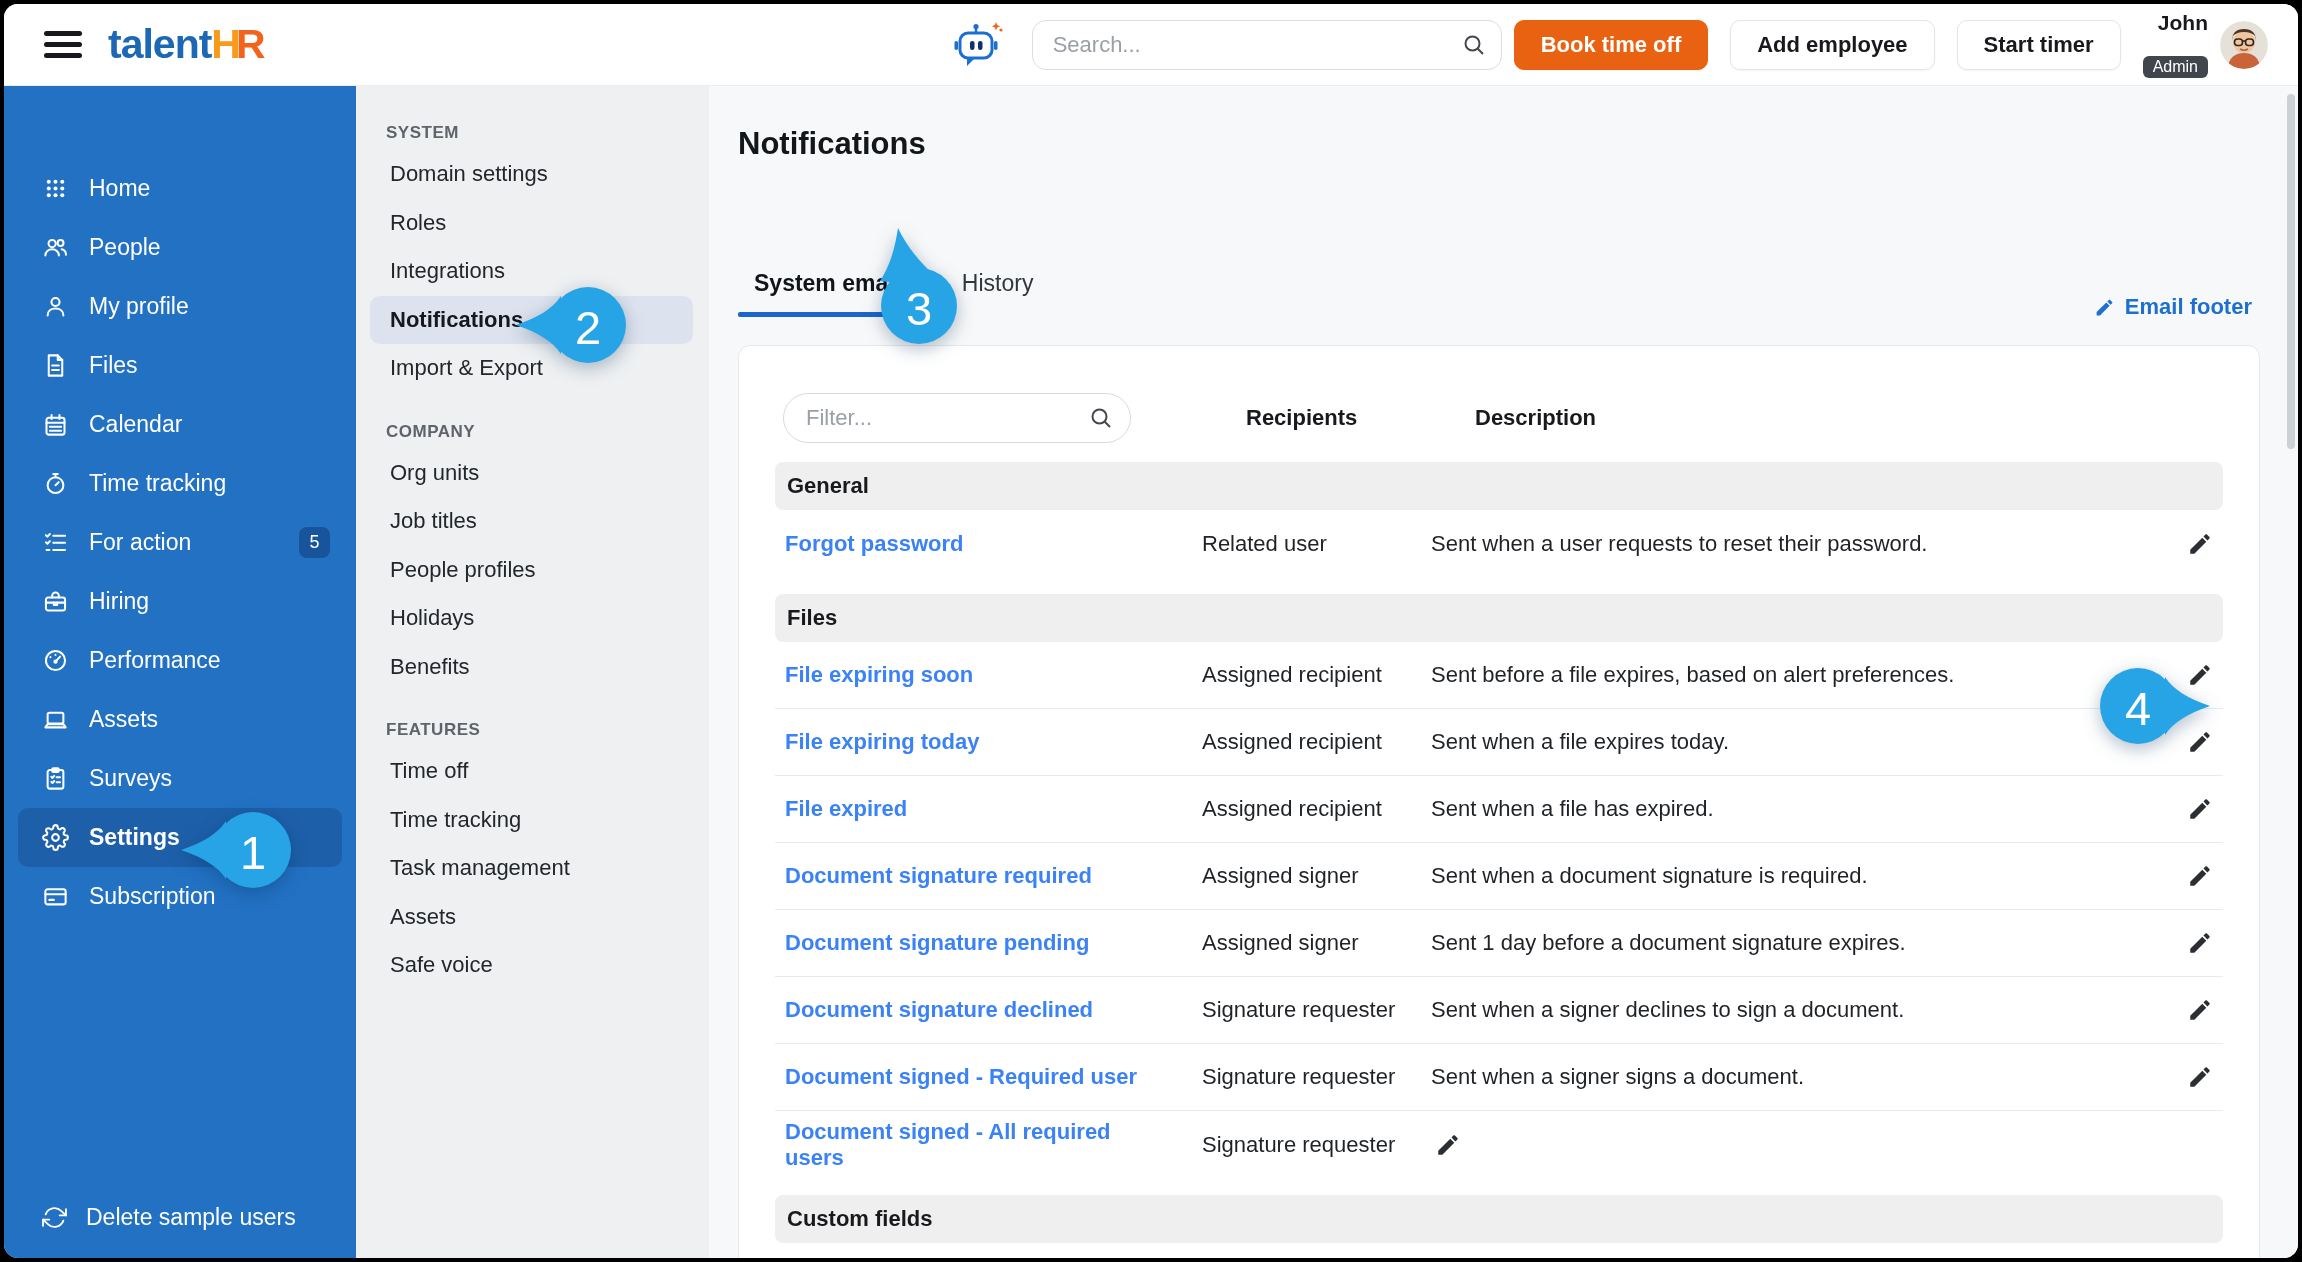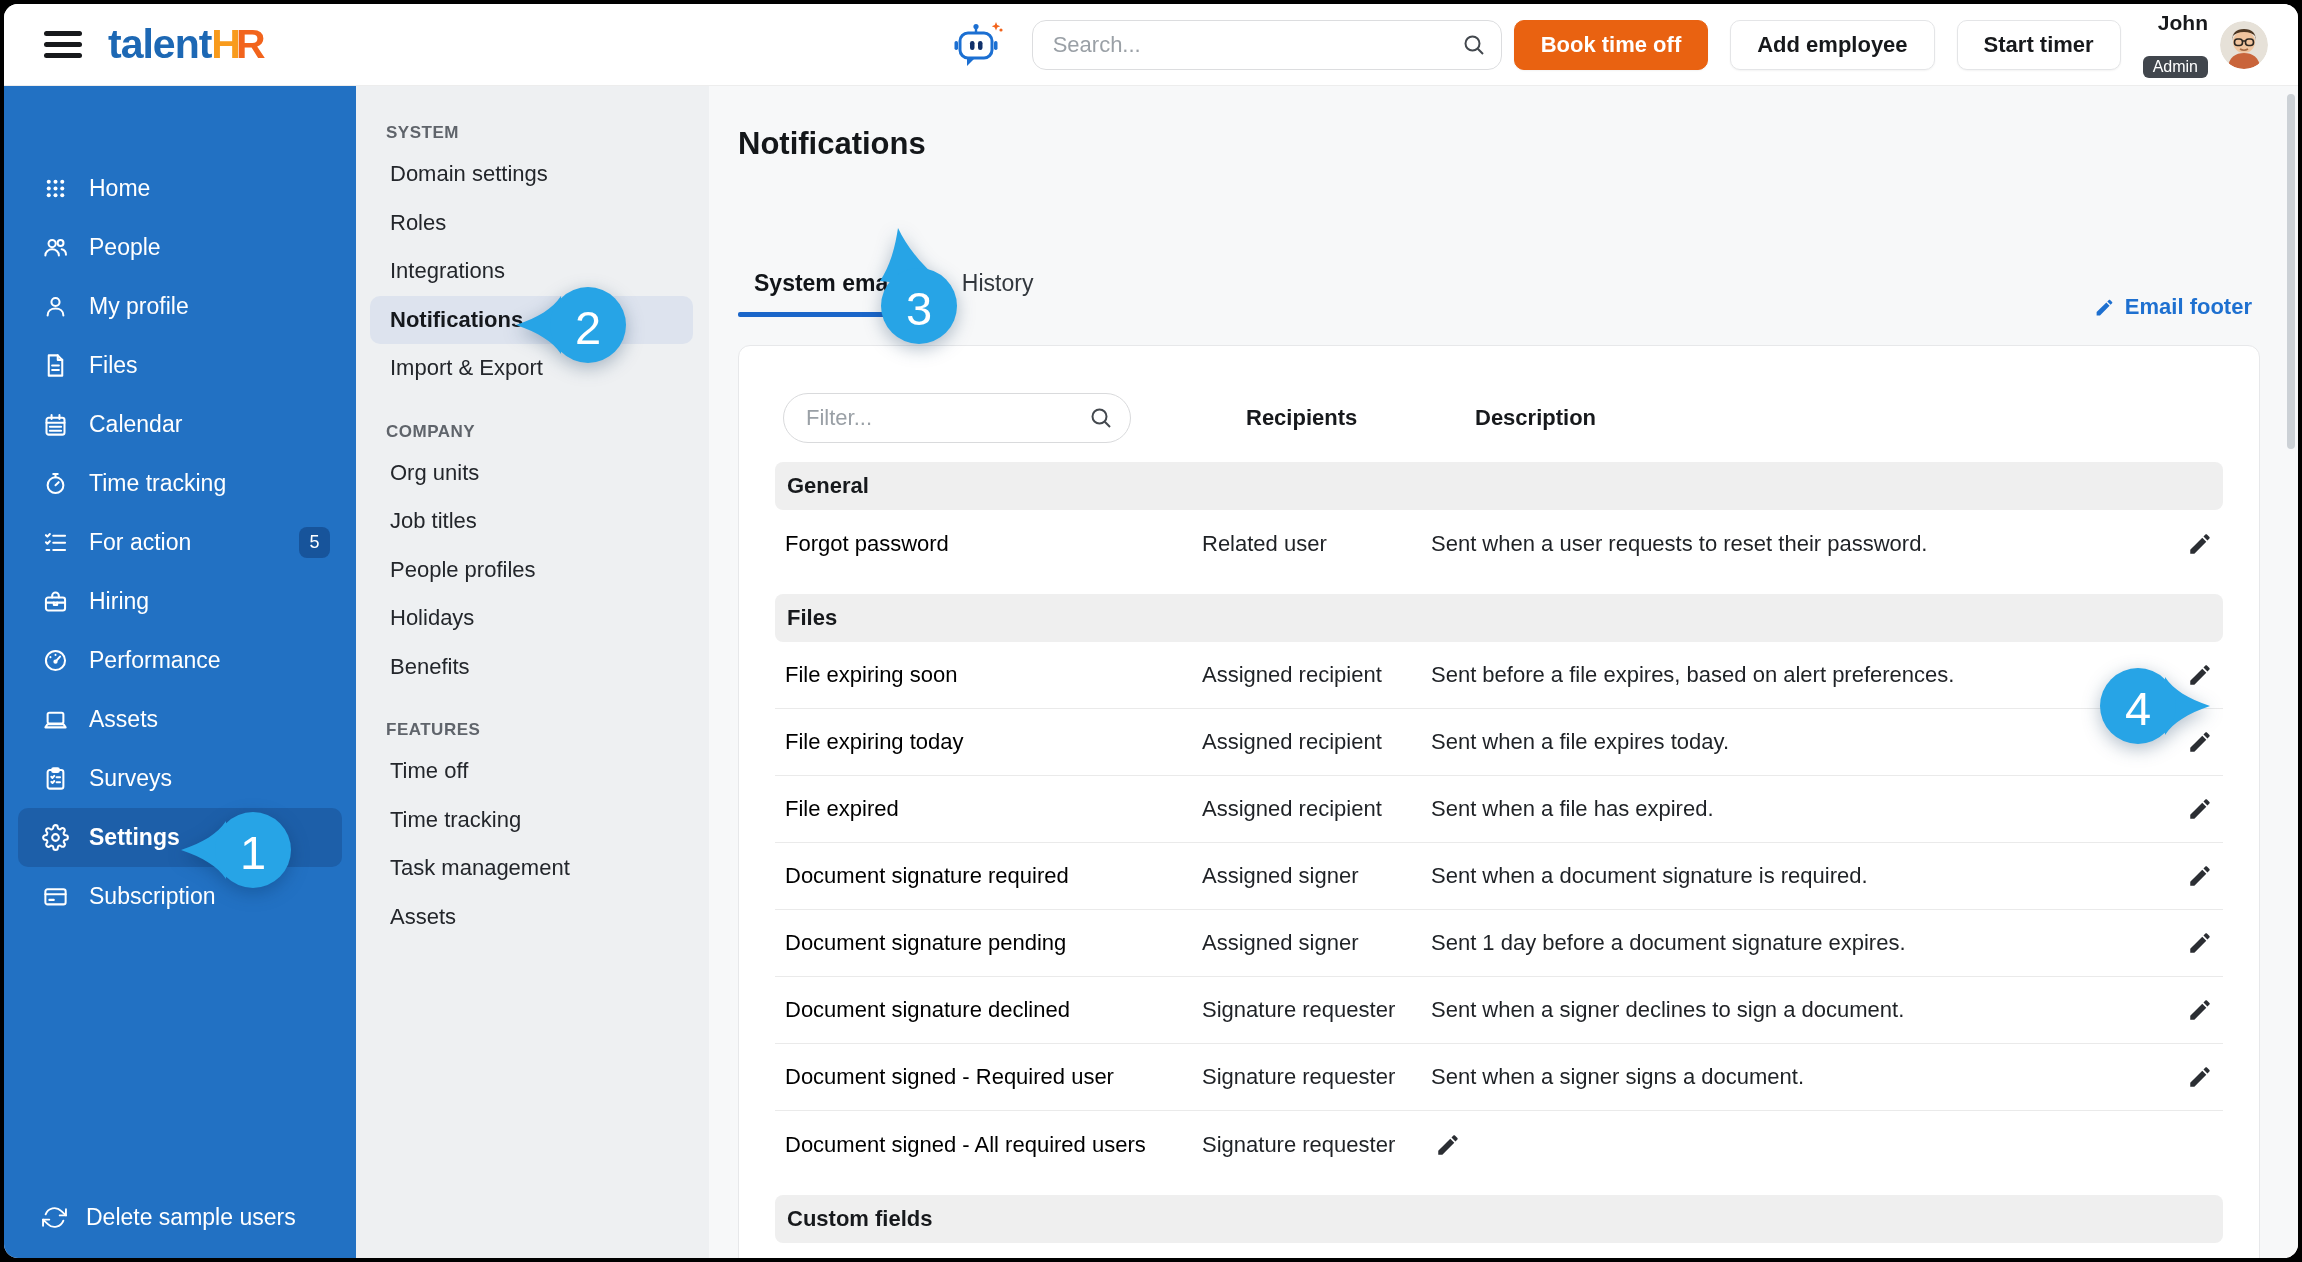--- a/index.html
+++ b/index.html
@@ -82,21 +82,21 @@
   .colhead.recipients { left:463px; }
   .colhead.description { left:692px; }
 
   .rows { position:absolute; left:36px; right:36px; top:116px; }
   .band { height:48px; background:#efefef; border-radius:8px; display:flex; align-items:center;
           padding:0 12px; font-size:22px; font-weight:700; color:#17191c; margin-top:17px; }
   .band:first-child { margin-top:0; }
   .row { height:67px; display:flex; align-items:center; padding:0 10px; border-bottom:1px solid #eaeaea;
          font-size:22px; color:#1f2226; }
   .row.last { border-bottom:none; }
-  .row .name { width:417px; font-weight:400; color:#000000; padding-right:28px; }
+  .row .name { width:417px; font-weight:700; color:#3b82f6; padding-right:28px; }
   .row .recip { width:229px; }
   .row .desc { flex:1; }
   .row .pencil { width:30px; display:flex; justify-content:flex-end; cursor:pointer; }
 
   
   .marker { position:absolute; z-index:50; filter:drop-shadow(0 5px 9px rgba(0,40,80,.3)); }
   .marker text { fill:#fff; font-size:47px; font-family:"Liberation Sans",sans-serif; }
   .m1 { left:175px; top:804px; }
   .m2 { left:510px; top:279px; }
   .m3 { left:858px; top:222px; }
@@ -319,20 +319,21 @@
       <div class="sn-item">Org units</div>
       <div class="sn-item">Job titles</div>
       <div class="sn-item">People profiles</div>
       <div class="sn-item">Holidays</div>
       <div class="sn-item">Benefits</div>
       <div class="sn-header">FEATURES</div>
       <div class="sn-item">Time off</div>
       <div class="sn-item">Time tracking</div>
       <div class="sn-item">Task management</div>
       <div class="sn-item">Assets</div>
+      <div class="sn-item">Safe voice</div>
     </nav>
 
   <main class="main">
     <h1 class="page-title">Notifications</h1>
     <div class="tabs" id="tabs">
         <div class="tab active">System emails</div>
         <div class="tab">History</div>
       </div>
     <div class="email-footer">
       <svg width="21" height="21" viewBox="0 0 24 24" fill="#1e70d0">

